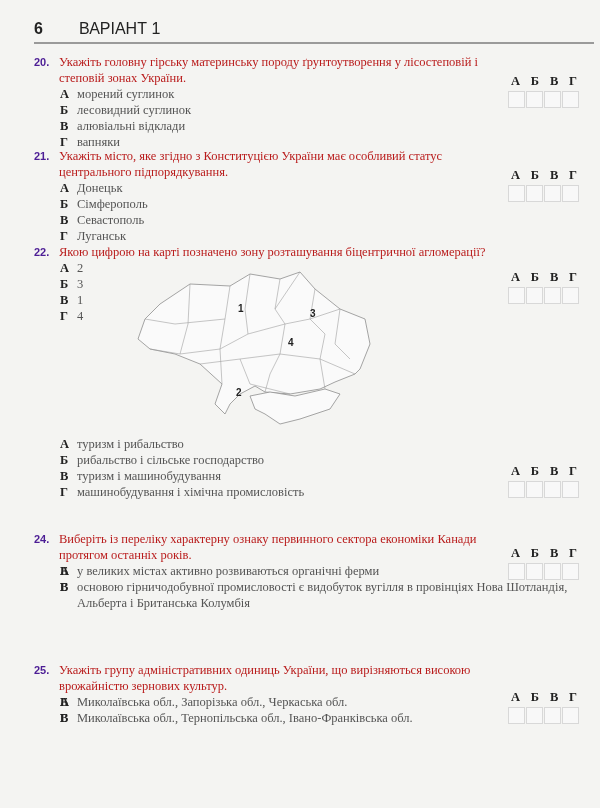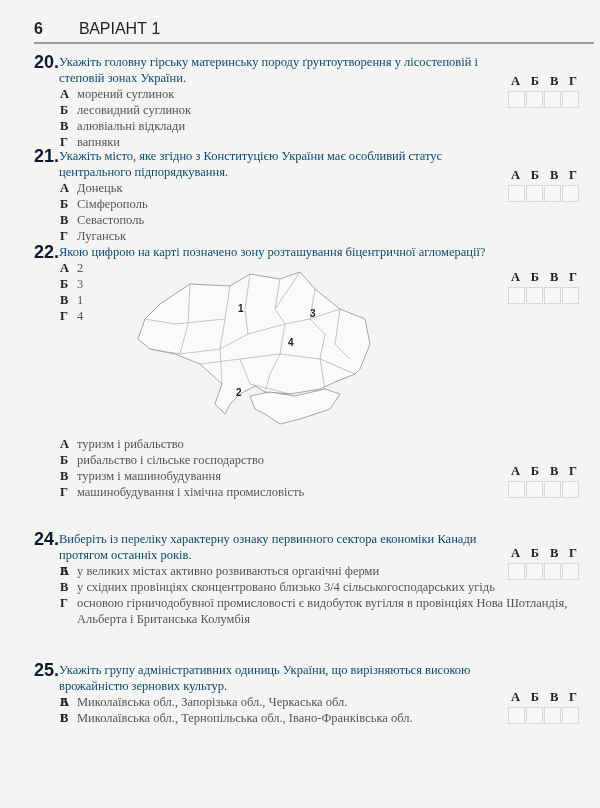--- a/index.html
+++ b/index.html
@@ -18,23 +18,23 @@
   .header .pg { position: absolute; left: 0; top: 0; font-weight: bold; }
   .header .var { position: absolute; left: 45px; top: 0; }
   .rule {
     position: absolute; left: 34px; top: 42px; width: 560px; height: 2px;
     background: #9a9a9a;
   }
   .q { position: absolute; left: 34px; width: 460px; font-size: 12.5px; line-height: 16px; }
   .q .stem { position: relative; padding-left: 25px; }
   .q .num {
     position: absolute; left: 0; top: 0;
-    font-family: "Liberation Sans", sans-serif; font-weight: bold; font-size: 18px; color: #0f172a;
-  }
-  .q .txt { color: #0c4a6e; margin-top: 28px; }
+    font-family: "Liberation Sans", sans-serif; font-weight: bold; font-size: 11px; color: #4c1d95;
+  }
+  .q .txt { color: #b91c1c; margin-top: 28px; }
   .opt { position: relative; padding-left: 43px; color: #555; }
   .opt .ol {
     position: absolute; left: 26px; top: 0; font-weight: bold; color: #222;
   }
   .ans {
     position: absolute; left: 508px; width: 72px;
   }
   .ans .letters { display: flex; justify-content: space-between; padding: 0 3px;
     font-weight: bold; font-size: 12.5px; color: #222; }
   .ans .boxes { display: flex; margin-top: 2px; }
@@ -163,21 +163,21 @@
       <div class="box"></div>
       <div class="box"></div>
       <div class="box"></div>
     </div>
 </div>
 
 <div class="q" style="top:531px; width:540px">
   <div class="stem" style="width:430px"><span class="num">24.</span><span class="txt">Виберіть із переліку характерну ознаку первинного сектора економіки Канади протягом останніх років.</span></div>
   <div class="opt" style="width:400px"><span class="ol">А</span></div>
   <div class="opt"><span class="ol">Б</span><span>у великих містах активно розвиваються органічні ферми</span></div>
-  <div class="opt"><span class="ol">В</span><span>у східних провінціях сконцентровано близько 3/4 сільськогосподарських угідь</span></div>
+  <div class="opt"><span class="ol">В</span></div>
   <div class="opt"><span class="ol">Г</span><span>основою гірничодобувної промисловості є видобуток вугілля в провінціях Нова Шотландія, Альберта і Британська Колумбія</span></div>
 </div>
 <div class="ans" style="top:546px">
   <div class="letters">
       <span>А</span>
       <span>Б</span>
       <span>В</span>
       <span>Г</span>
     </div>
   <div class="boxes">

